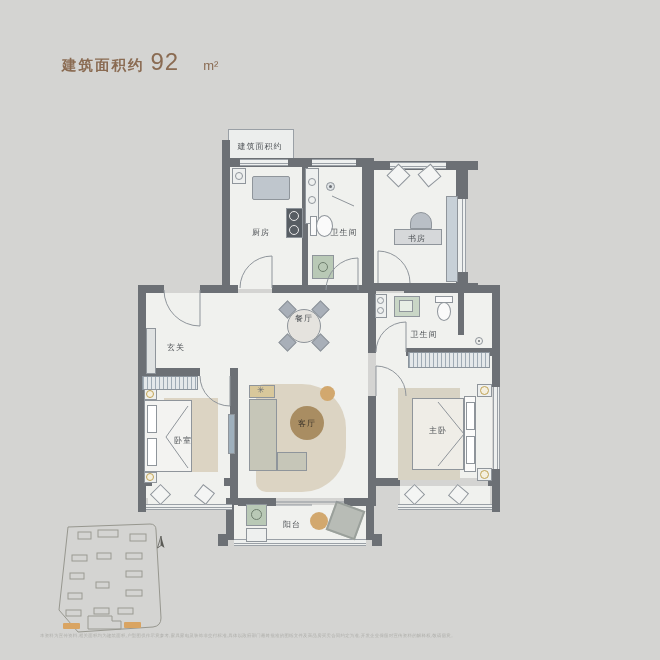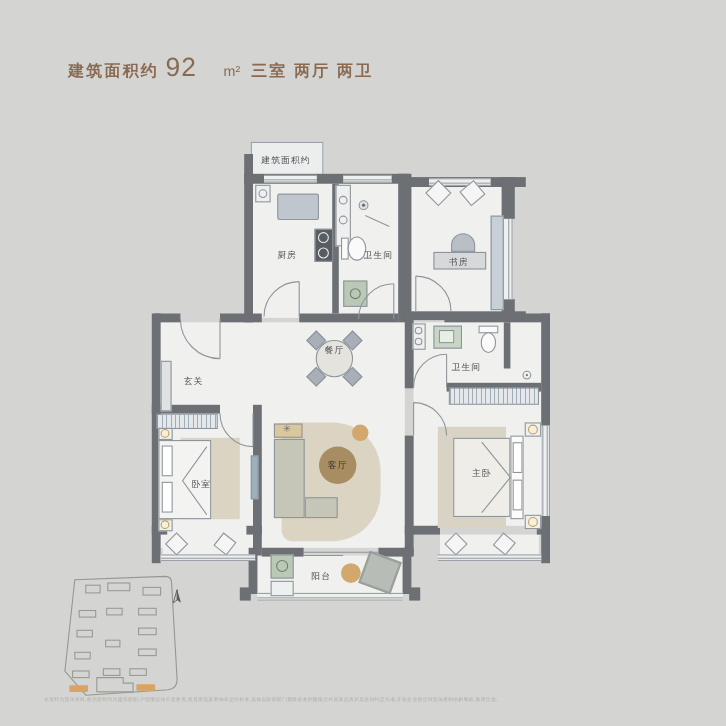--- a/index.html
+++ b/index.html
@@ -42,21 +42,20 @@
 </style>
 </head>
 <body>
 
 <div class="stage">
 
   <div class="title">
     <span class="t-mid">建筑面积约</span>
     <span class="t-num">92</span>
     <span class="t-unit">m²</span>
-    <span class="t-desc">三室 两厅 两卫</span>
   </div>
 
   <div class="abs" style="left:0;top:0;width:660px;height:660px;">
 
     <div class="fl" style="left:228px;top:129px;width:64px;height:31px;border:1px solid #9aa0a6;background:#eceeed;"></div>
     <div class="fl" style="left:230px;top:167px;width:132px;height:122px;"></div>
     <div class="fl" style="left:374px;top:170px;width:84px;height:115px;"></div>
     <div class="fl" style="left:146px;top:293px;width:222px;height:205px;"></div>
     <div class="fl" style="left:376px;top:293px;width:116px;height:57px;"></div>
     <div class="fl" style="left:376px;top:350px;width:116px;height:128px;"></div>

